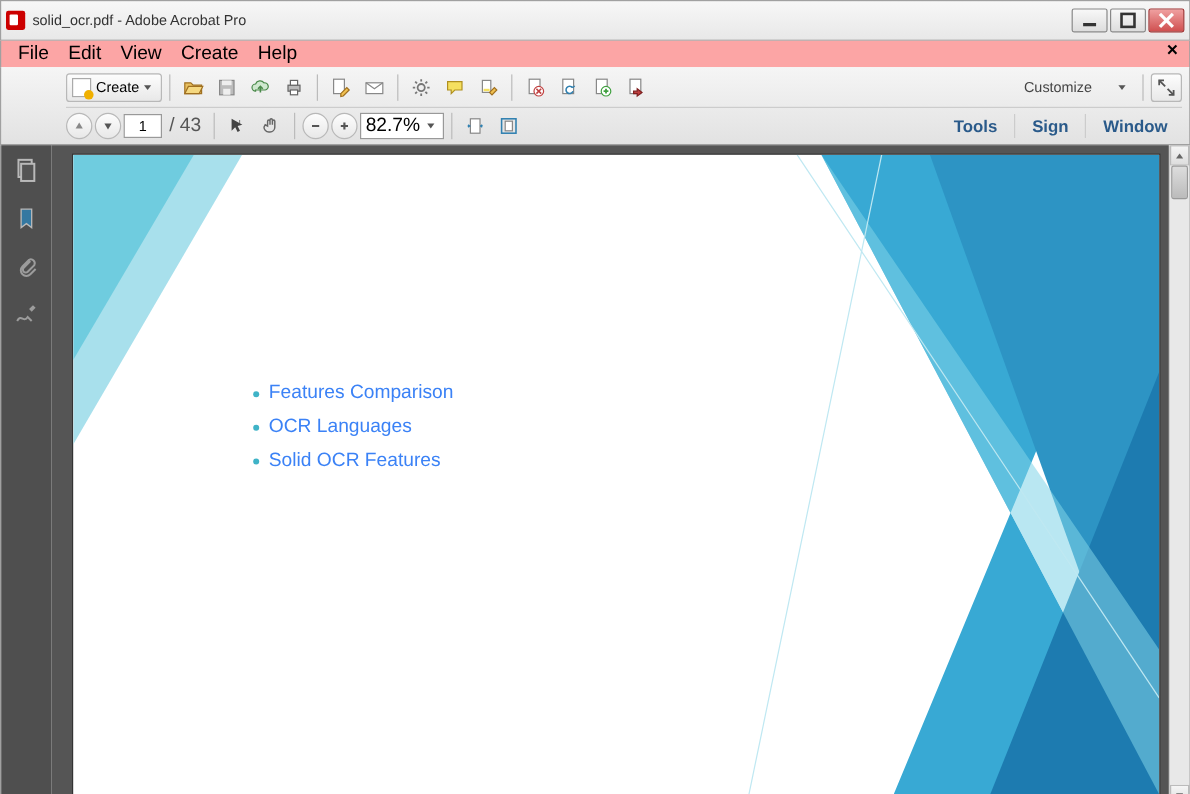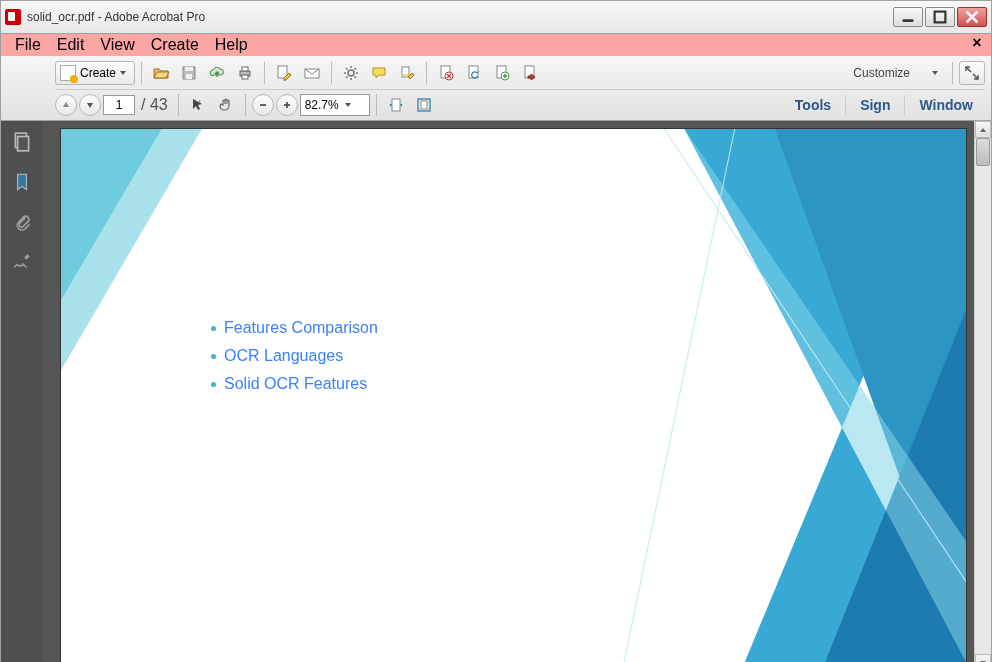--- a/index.html
+++ b/index.html
@@ -29,21 +29,21 @@
 .create-icon { width: 16px; height: 16px; background: #fff; border: 1px solid #aaa; position: relative; }
 .create-icon::after { content:""; position:absolute; right:-3px; bottom:-3px; width:8px; height:8px; background:#f0b000; border-radius:50%; }
 .dd-arrow { width: 0; height: 0; border-left: 3px solid transparent; border-right: 3px solid transparent; border-top: 4px solid #555; }
 .customize-btn { height: 22px; padding: 0 8px; display: flex; align-items: center; gap: 22px; font-size: 12px; color: #444; cursor: pointer; }
 .tb-flex { flex: 1; }
 
 
 svg.ico { width: 18px; height: 18px; }
 .page-input { width: 32px; height: 20px; border: 1px solid #999; background: #fff; text-align: center; font-size: 12px; }
 .page-total { font-size: 16px; color: #555; padding: 0 4px; }
-.zoom-select { height: 22px; border: 1px solid #999; background: #fff; display: flex; align-items: center; padding: 0 4px; gap: 6px; font-size: 12px; cursor: pointer; min-width: 70px; }
+.zoom-select { height: 22px; border: 1px solid #999; background: #fff; display: flex; align-items: center; padding: 0 4px; gap: 6px; font-size: 16px; cursor: pointer; min-width: 70px; }
 
 
 .panel-link { font-size: 14px; font-weight: 600; color: #2a5a8a; padding: 0 12px; cursor: pointer; }
 
 
 .content-area { position: relative; height: 551px; border: 1px solid #a0a0a0; border-top: none; display: flex; }
 .side-strip { width: 42px; background: #4f4f4f; display: flex; flex-direction: column; align-items: center; padding-top: 10px; gap: 18px; }
 .side-ico { width: 22px; height: 22px; cursor: pointer; opacity: 0.85; }
 .doc-viewport { flex: 1; background: #555; position: relative; overflow: hidden; }
 .scrollbar-v { width: 17px; background: #eee; border-left: 1px solid #ccc; display: flex; flex-direction: column; }

